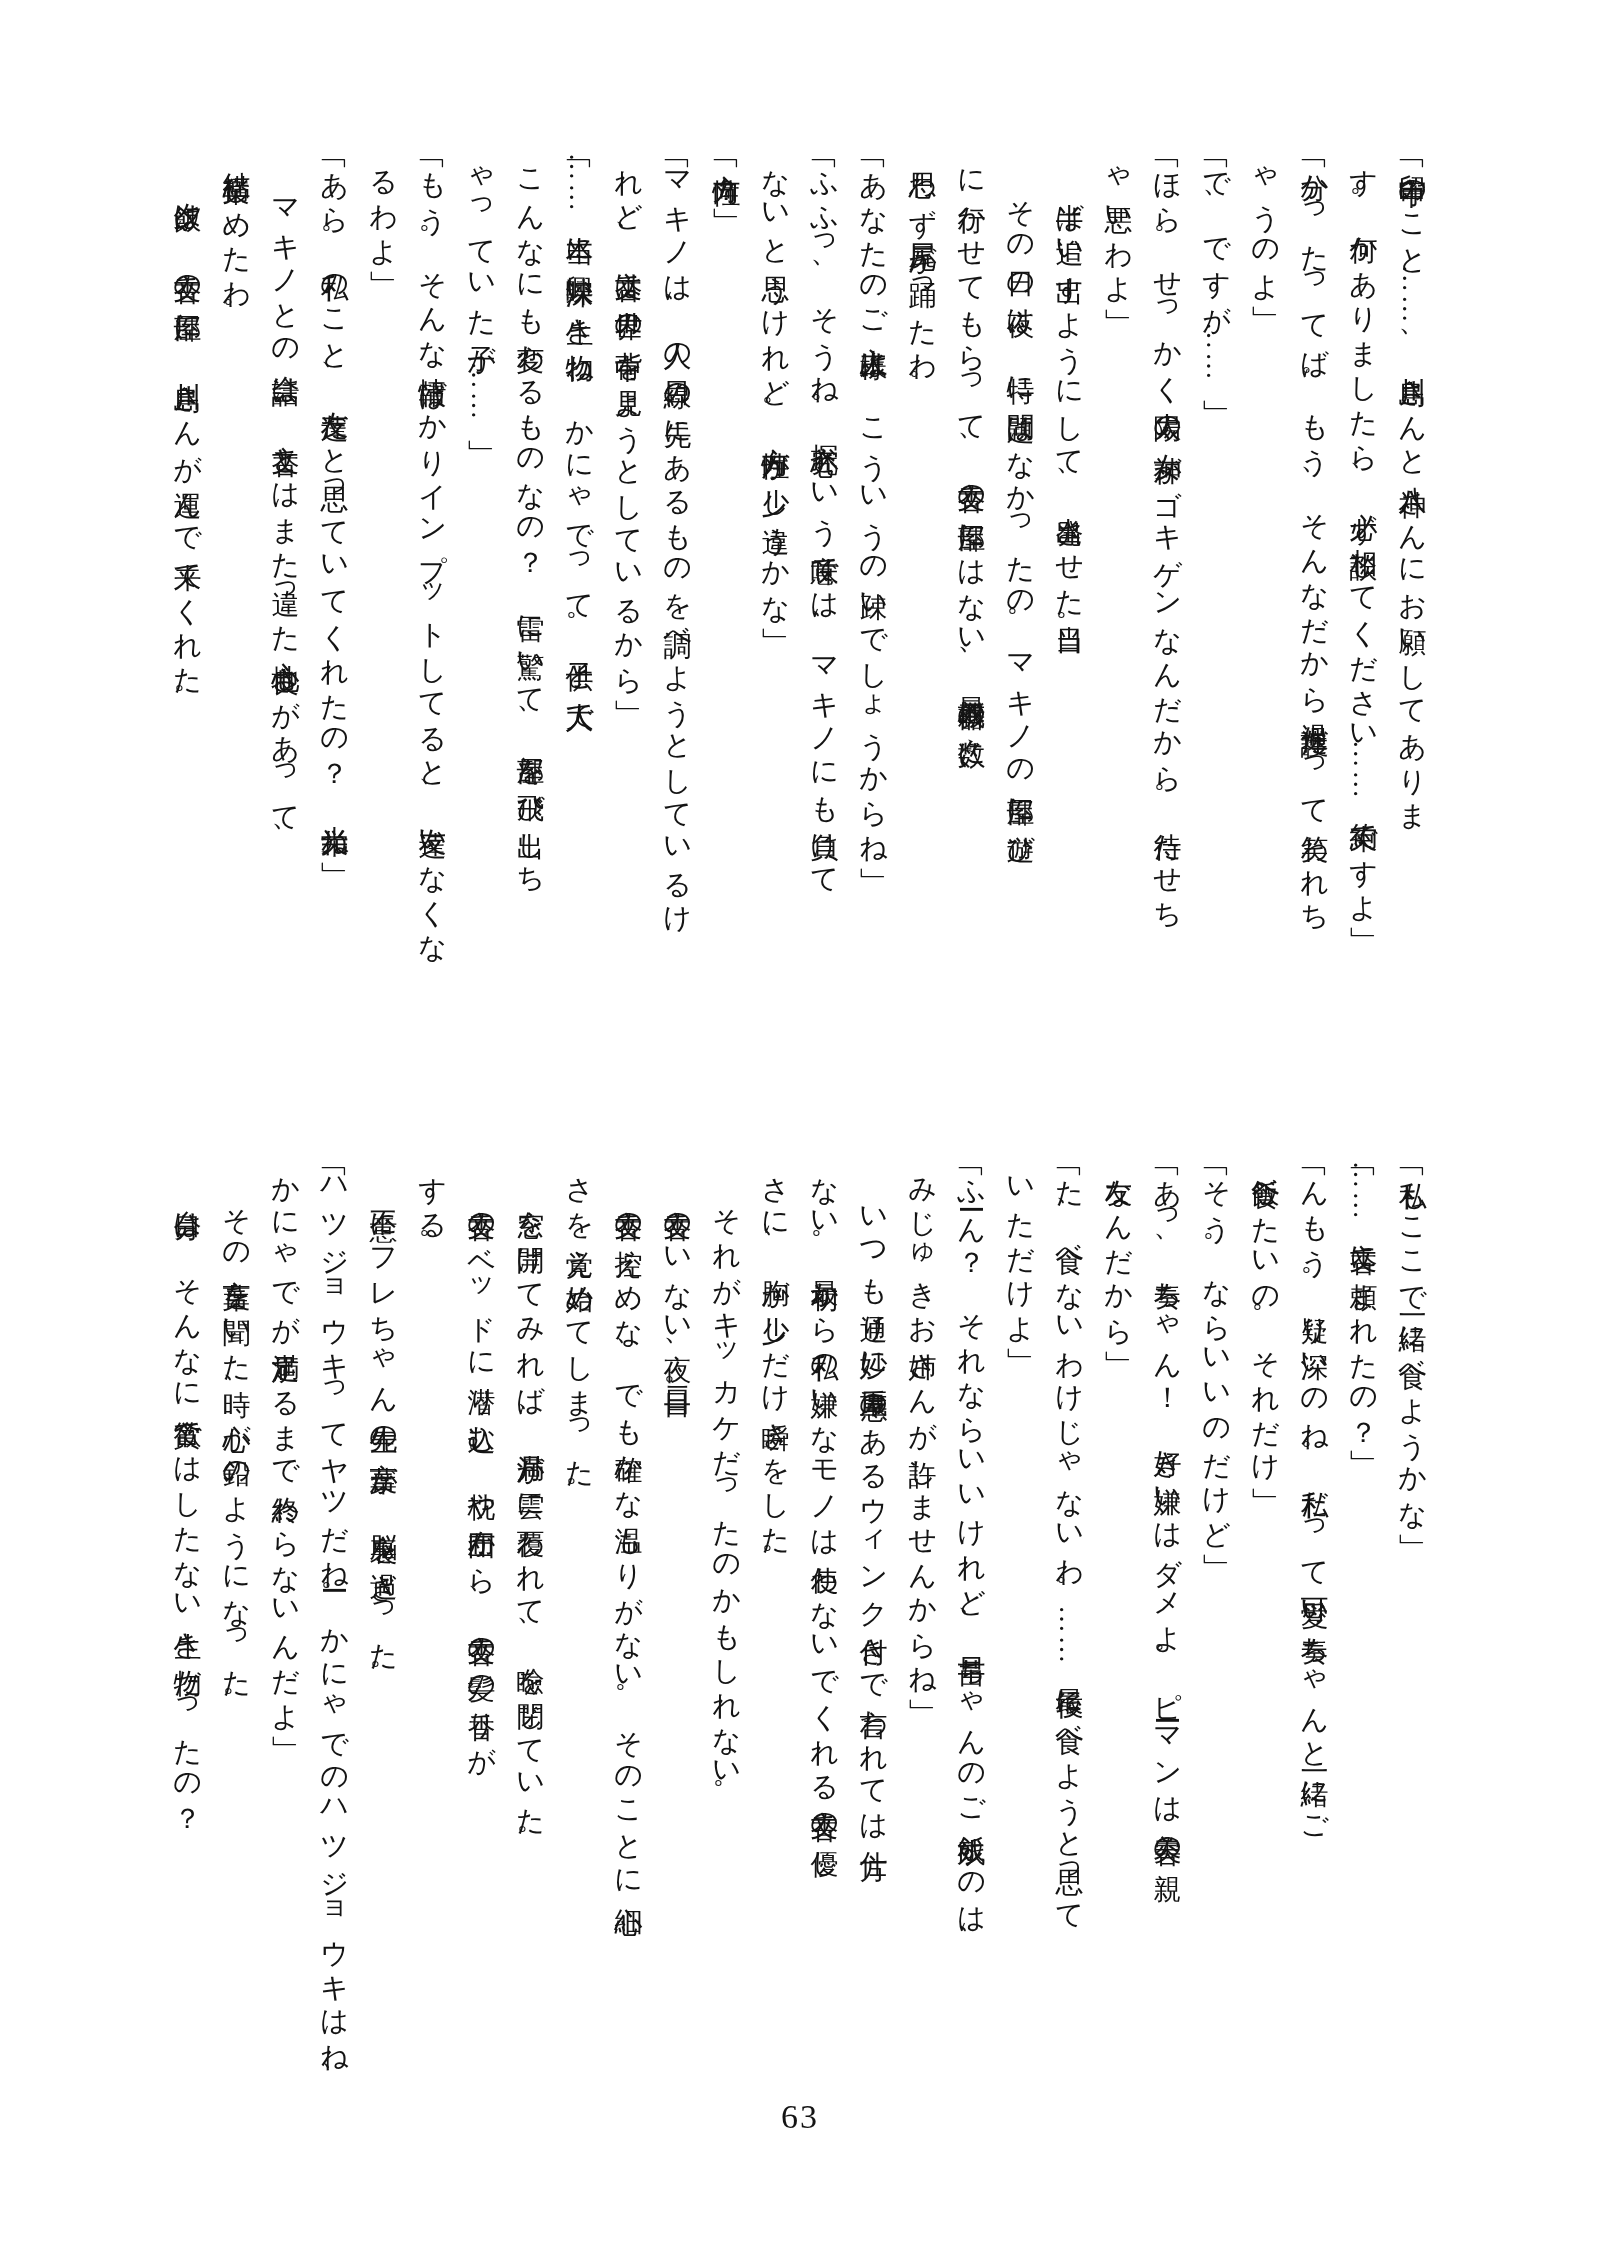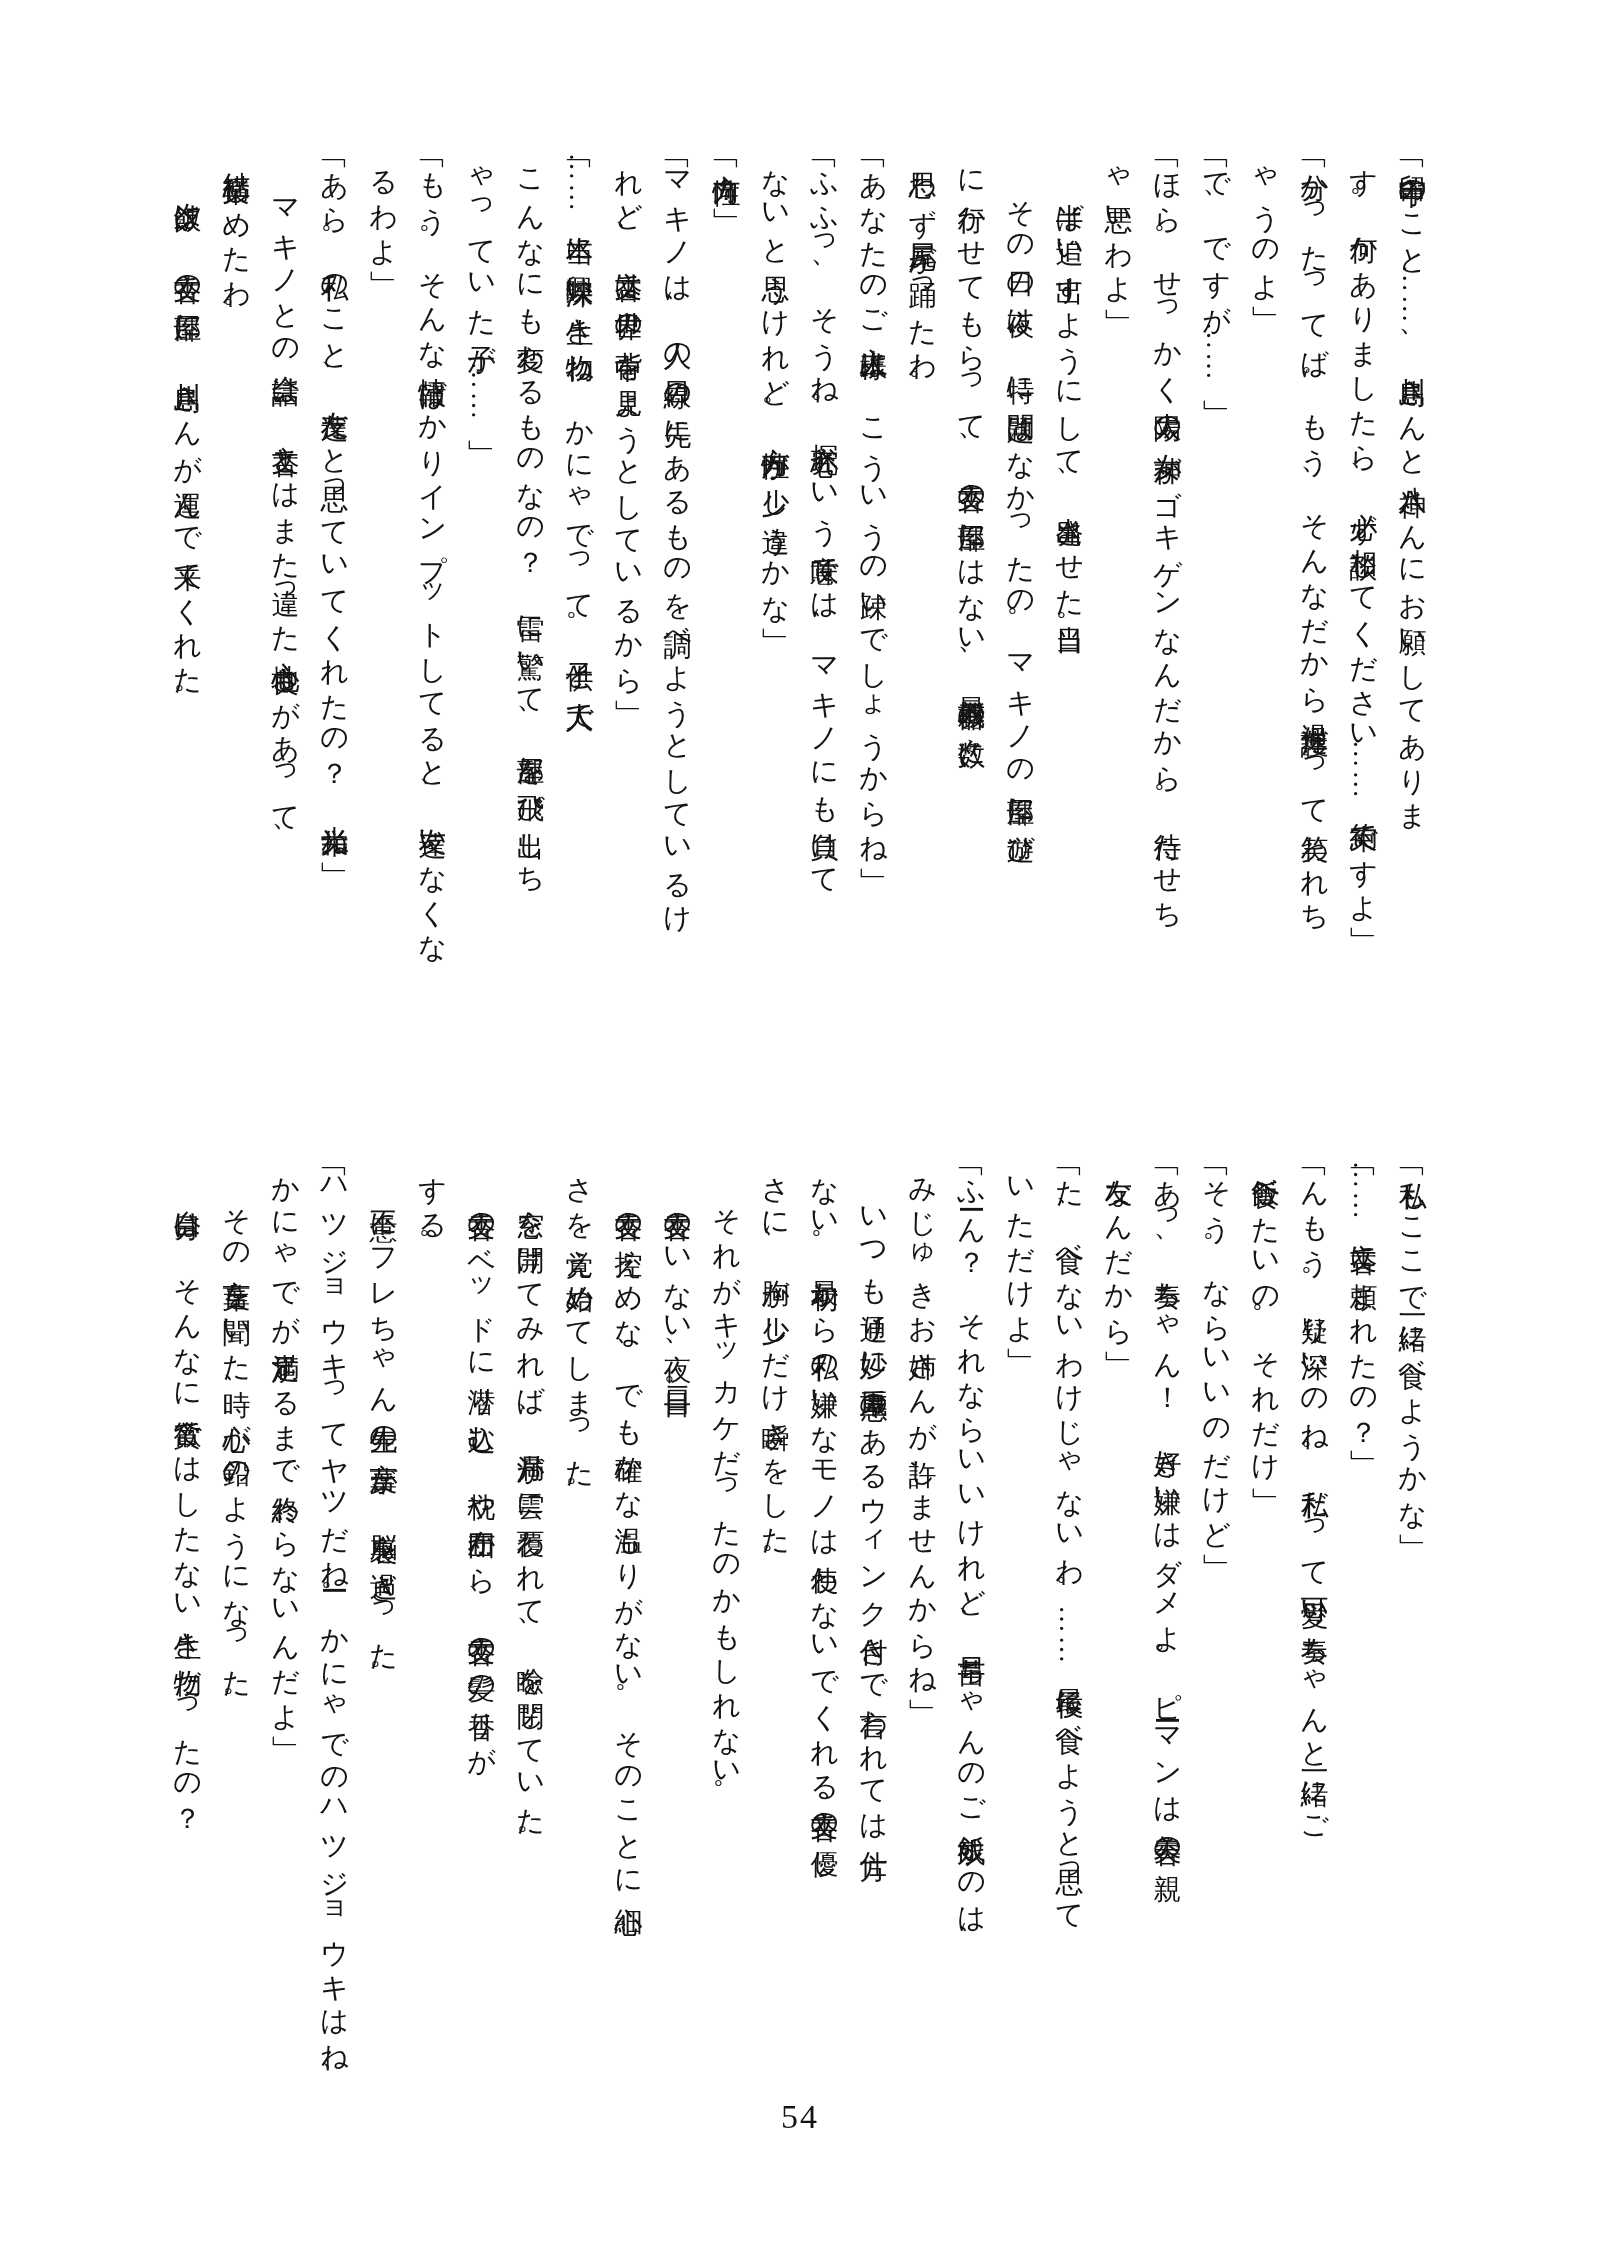--- a/index.html
+++ b/index.html
@@ -99,14 +99,14 @@
       <p>　窓を開けてみれば、満月が雲に覆われて、瞼を閉じていた。</p>
       <p>　文香のベッドに潜り込む。枕や布団から、文香の髪の香りが</p>
       <p>する。</p>
       <p>　不意にフレちゃん先生の言葉が、脳裏を過ぎった。</p>
       <p>「ハツジョウキってヤツだねー。かにゃでのハツジョウキはね、</p>
       <p>かにゃでが満足するまで終わらないんだよ」</p>
       <p>　その言葉を聞いた時、心が鉛のようになった。</p>
       <p>　自分は、そんなに貪欲ではしたない生き物だったの？</p>
     </div>
 
-  <div class="page-number">54</div>
+  <div class="page-number">63</div>
 </div>
 
 </body></html>

